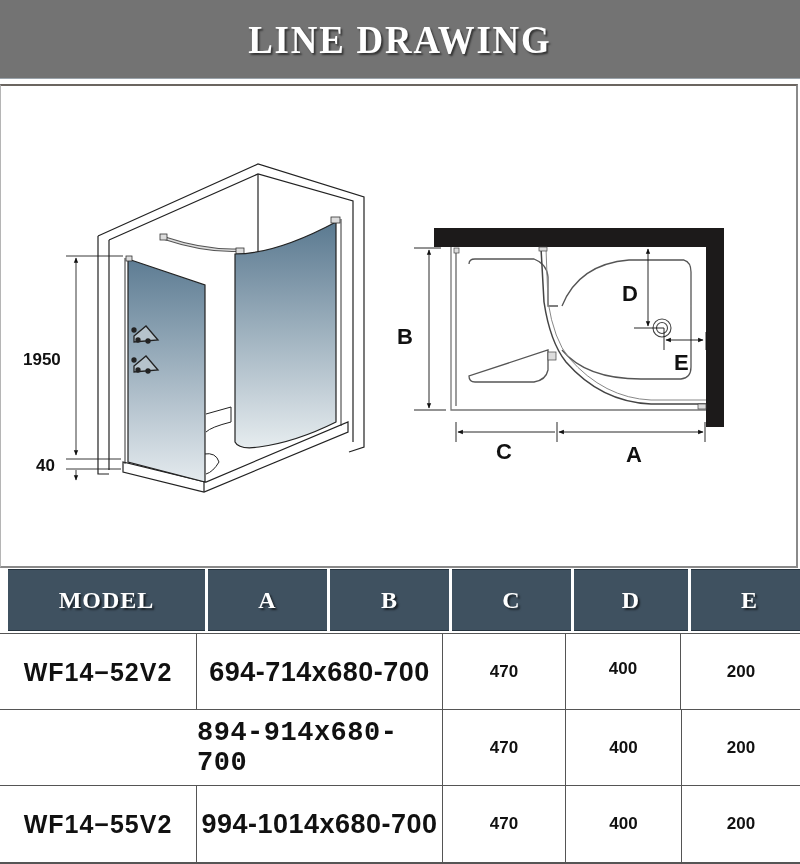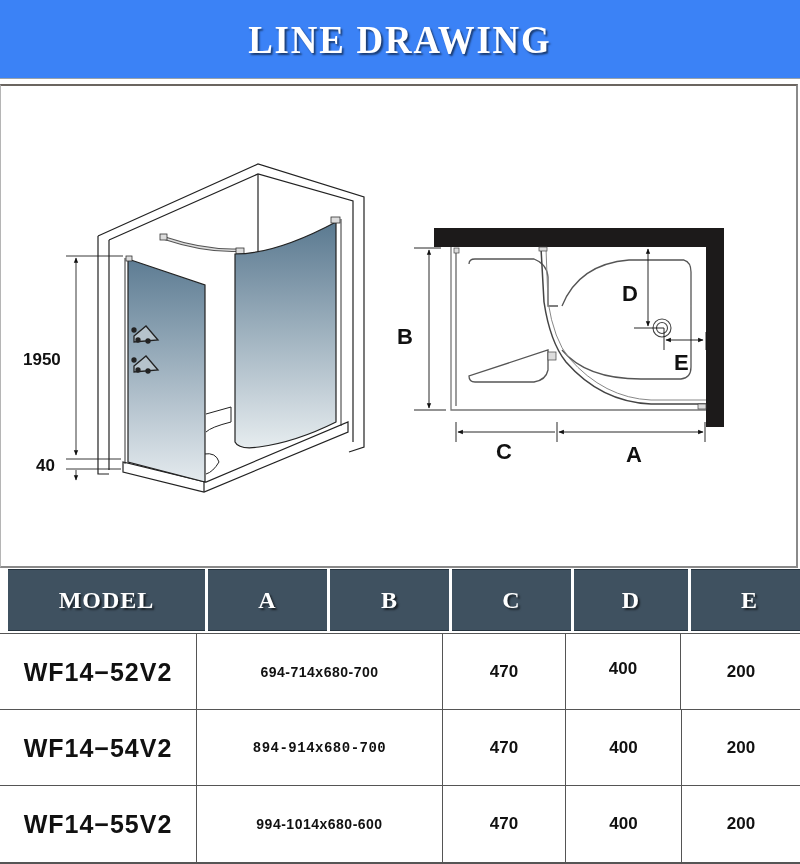--- a/index.html
+++ b/index.html
@@ -1,19 +1,19 @@
 <!DOCTYPE html>
 <html><head>
 <meta charset="utf-8">
 <style>
   html, body { margin: 0; padding: 0; background: #ffffff; }
   body { width: 800px; height: 864px; position: relative; overflow: hidden; font-family: "Liberation Sans", sans-serif; }
   .title-bar {
     position: absolute; left: 0; top: 0; width: 800px; height: 78px;
-    background: #3b82f6; border-bottom: 1px solid #9aa3aa;
+    background: #737373; border-bottom: 1px solid #9aa3aa;
     display: flex; align-items: center; justify-content: center;
   }
   .title-text {
     font-family: "Liberation Serif", "DejaVu Serif", serif; font-weight: bold;
     color: #ffffff; font-size: 40px; letter-spacing: 2px;
     text-shadow: 2px 2px 2px rgba(0,0,0,0.55);
     transform: scaleX(0.92);
   }
   .drawing-panel {
     position: absolute; left: 0; top: 84px; width: 795px; height: 480px;
@@ -35,21 +35,21 @@
   }
   .data-table { position: absolute; left: 0; top: 633px; width: 800px; height: 231px; }
   .data-row { position: absolute; left: 0; width: 800px; height: 76px; border-top: 1px solid #555; }
   .data-row.last { border-bottom: 2px solid #555; text-align: center; }
   .data-cell {
     position: absolute; top: 0; height: 76px; border-right: 1px solid #555;
     display: flex; align-items: center; justify-content: center;
     color: #111; font-weight: bold; font-family: "Liberation Sans", sans-serif;
   }
   .data-cell.model { font-size: 25px; letter-spacing: 1px; }
-  .data-cell.ab { font-size: 14px; letter-spacing: 0.5px; }
+  .data-cell.ab { font-size: 27px; letter-spacing: 0.5px; }
   .data-cell.num { font-size: 17px; }
 </style>
 </head>
 <body>
 
 <div class="title-bar">
   <span class="title-text">LINE DRAWING</span>
 </div>
 
 <div class="drawing-panel">
@@ -186,26 +186,25 @@
 
 <div class="data-table">
   <div class="data-row" style="top:0;">
     <div class="data-cell model" style="left:0;width:196px;">WF14−52V2</div>
     <div class="data-cell ab" style="left:197px;width:245px;">694-714x680-700</div>
     <div class="data-cell num" style="left:443px;width:122px;">470</div>
     <div class="data-cell num" style="left:566px;width:115px;align-items:center;padding-bottom:6px;box-sizing:border-box;">400</div>
     <div class="data-cell num" style="left:682px;width:118px;border-right:none;">200</div>
   </div>
   <div class="data-row" style="top:76px;">
-    <div class="data-cell model" style="left:0;width:196px;">WF14−54V2</div>
     <div class="data-cell ab" style="left:197px;width:245px;font-family:Liberation Mono, monospace;">894-914x680-700</div>
     <div class="data-cell num" style="left:443px;width:122px;">470</div>
     <div class="data-cell num" style="left:566px;width:115px;">400</div>
     <div class="data-cell num" style="left:682px;width:118px;border-right:none;">200</div>
   </div>
   <div class="data-row last" style="top:152px;">
     <div class="data-cell model" style="left:0;width:196px;">WF14−55V2</div>
-    <div class="data-cell ab" style="left:197px;width:245px;">994-1014x680-600</div>
+    <div class="data-cell ab" style="left:197px;width:245px;">994-1014x680-700</div>
     <div class="data-cell num" style="left:443px;width:122px;">470</div>
     <div class="data-cell num" style="left:566px;width:115px;">400</div>
     <div class="data-cell num" style="left:682px;width:118px;border-right:none;">200</div>
   </div>
 </div>
 
 </body></html>

